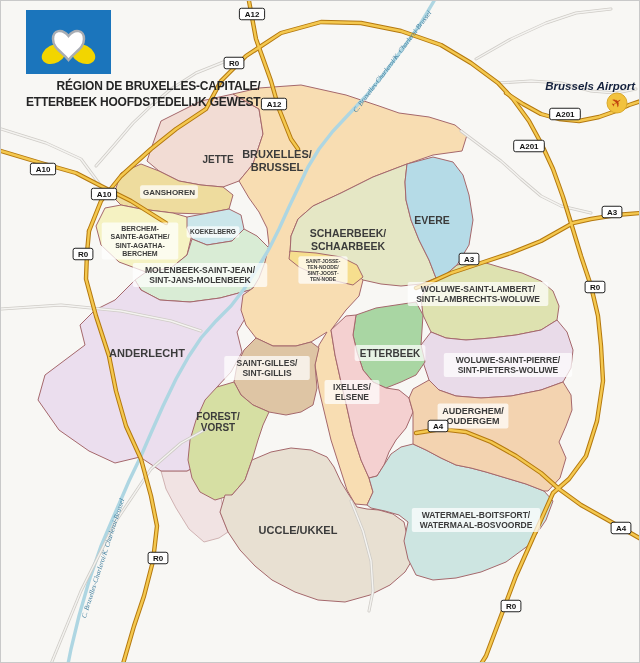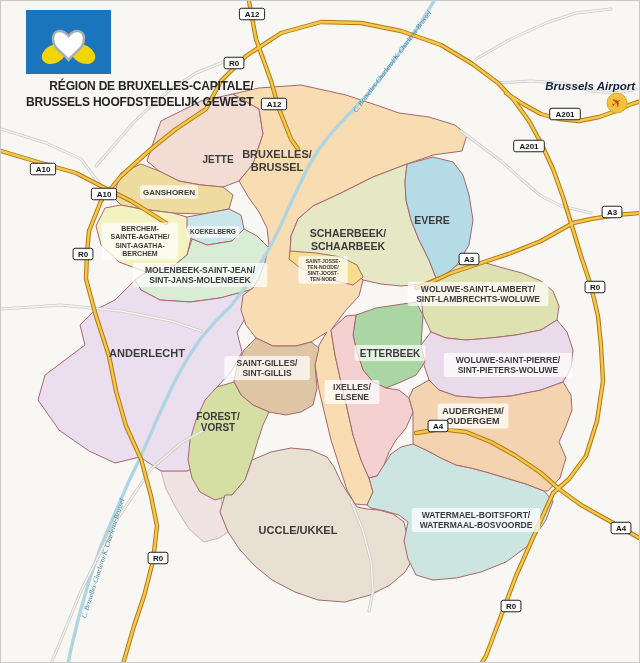--- a/index.html
+++ b/index.html
@@ -141,16 +141,16 @@
 
   <svg class="logo" width="85" height="64" viewBox="0 0 85 64">
     <rect x="0" y="0" width="85" height="64" fill="#1b75bc"></rect>
     <ellipse cx="28" cy="44" rx="13" ry="9" transform="rotate(-28 28 44)" fill="#f2d500"></ellipse>
     <ellipse cx="57" cy="44" rx="13" ry="9" transform="rotate(28 57 44)" fill="#f2d500"></ellipse>
     <path stroke-width="2.5" d="M 42.5 50 C 35 41, 27 38, 27 29 C 27 20, 36 18, 42.5 26 C 49 18, 58 20, 58 29 C 58 38, 50 41, 42.5 50 Z" fill="#ffffff" stroke="#a9adb3"></path>
   </svg>
 
   <div class="hdr">
     <div>RÉGION DE BRUXELLES-CAPITALE/</div>
-    <div>BRUSSELS HOOFDSTEDELIJK GEWEST</div>
+    <div>ETTERBEEK HOOFDSTEDELIJK GEWEST</div>
   </div>
 
 </div>
 
 </body></html>

